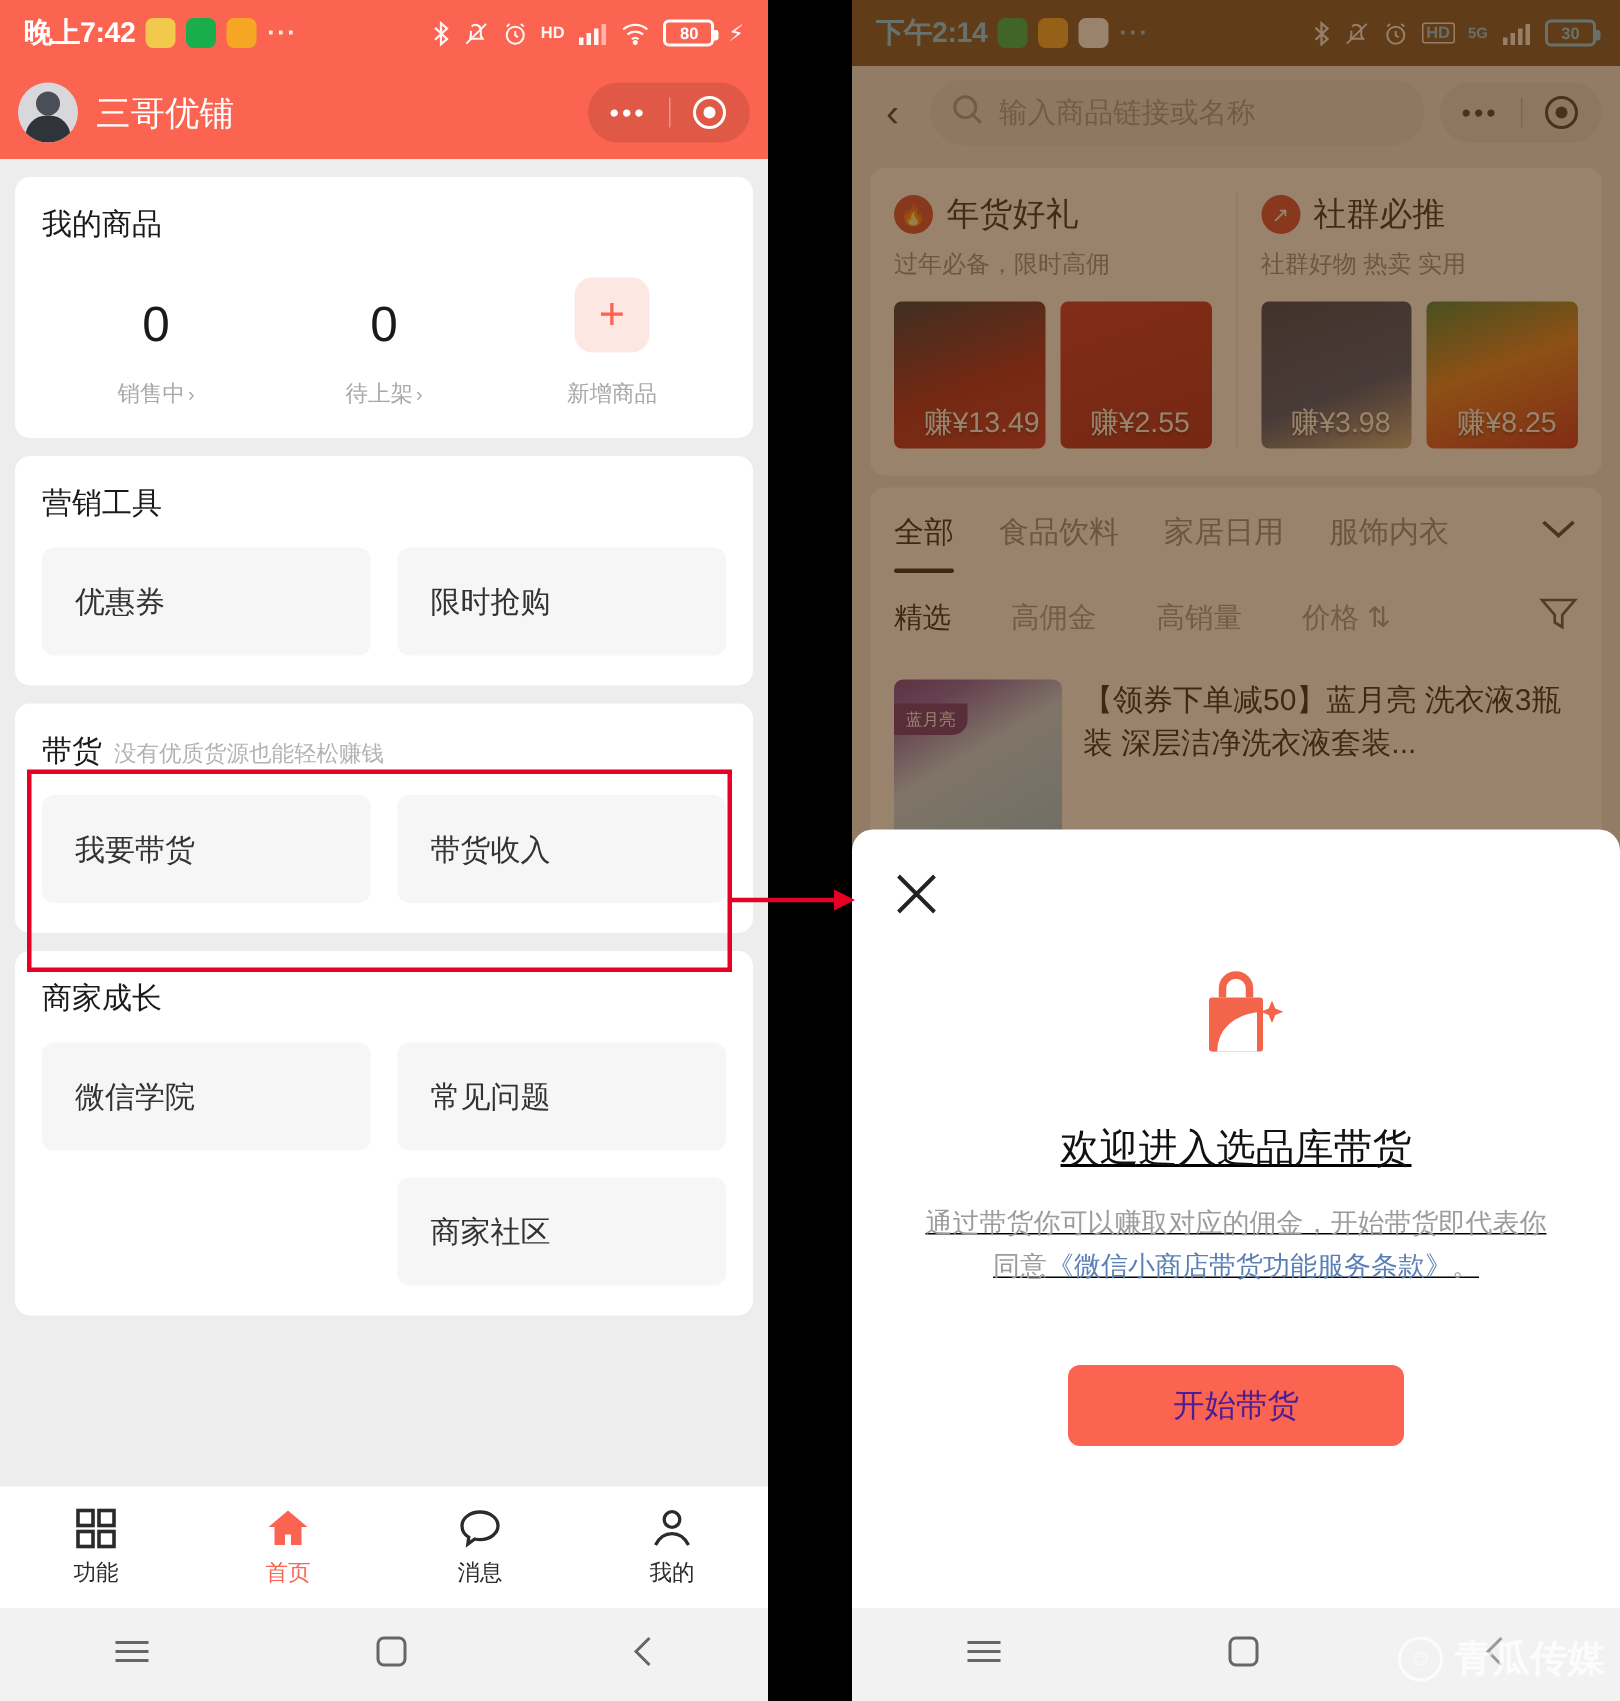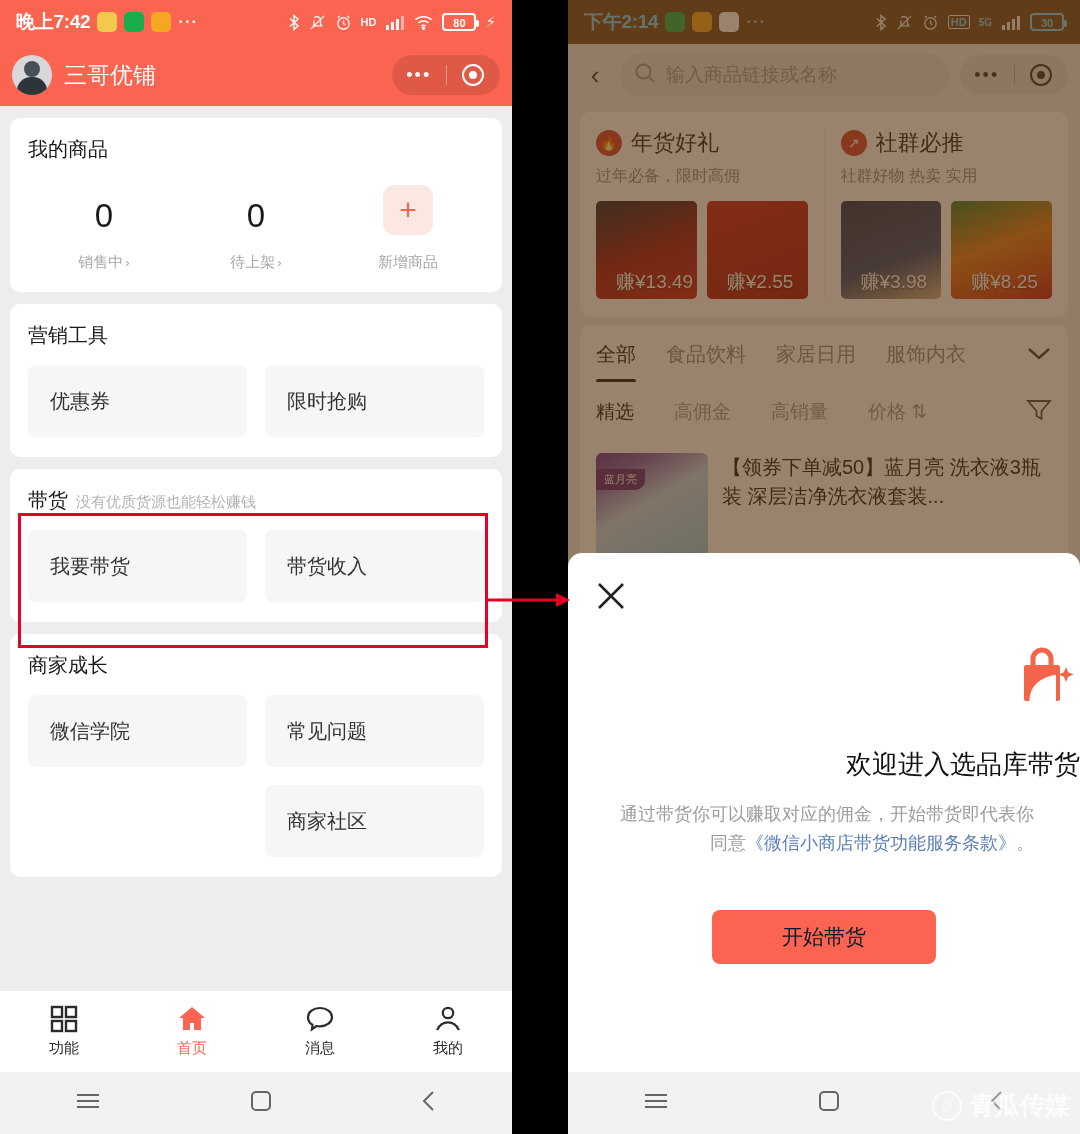--- a/index.html
+++ b/index.html
@@ -116,27 +116,27 @@
 
   .prod-row { margin: 0 12px; background: #fff; padding: 14px 16px; display: flex; gap: 14px; }
   .prod-img { width: 112px; height: 112px; border-radius: 6px; background: linear-gradient(150deg,#5f2d8e 0%,#7a55b5 18%,#bcd9f0 45%,#8fc8e8 100%); position: relative; overflow: hidden; flex: none; }
   .prod-img .brand { position: absolute; left: 0; top: 16px; background: #51217a; color: #fff; font-size: 11px; padding: 3px 8px; border-radius: 0 0 10px 0; }
   .prod-title { font-size: 20px; color: #111; line-height: 1.45; }
 
   .dim-overlay { position: absolute; inset: 0; background: rgba(90,55,20,.62); }
 
   .sheet { position: absolute; left: 0; right: 0; bottom: 62px; top: 553px; background: #fff; border-radius: 14px 14px 0 0; }
   .sheet-close { position: absolute; left: 26px; top: 26px; width: 34px; height: 34px; }
-  .sheet-body { padding-top: 86px; text-align: right; }
+  .sheet-body { padding-top: 86px; text-align: center; text-decoration: underline; }
   .bag-ico { margin: 0 auto; display: block; }
   .sheet-title { font-size: 26px; color: #111; font-weight: 500; margin-top: 28px; }
   .sheet-desc { font-size: 18px; color: #9c9c9c; line-height: 1.6; margin: 18px 46px 0; }
   .sheet-desc .lnk { color: #5a7fb5; }
   .cta { position: absolute; left: 50%; transform: translateX(-50%); bottom: 108px;
-         width: 224px; height: 54px; border-radius: 8px; background: #fa6450; color: #0f172a;
+         width: 224px; height: 54px; border-radius: 8px; background: #fa6450; color: #4c1d95;
          font-size: 21px; display: flex; align-items: center; justify-content: center; }
 
   .watermark { position: absolute; right: 10px; bottom: 12px; display: flex; align-items: center; gap: 8px;
                color: rgba(255,255,255,.75); font-size: 25px; font-weight: bold; }
   .wm-logo { width: 30px; height: 30px; border-radius: 50%; border: 2px solid rgba(255,255,255,.75); display: flex; align-items: center; justify-content: center; font-size: 15px; }
 
   
   .arrow-svg { position: absolute; left: 0; top: 0; width: 1080px; height: 1134px; pointer-events: none; }
 </style>
 </head>

